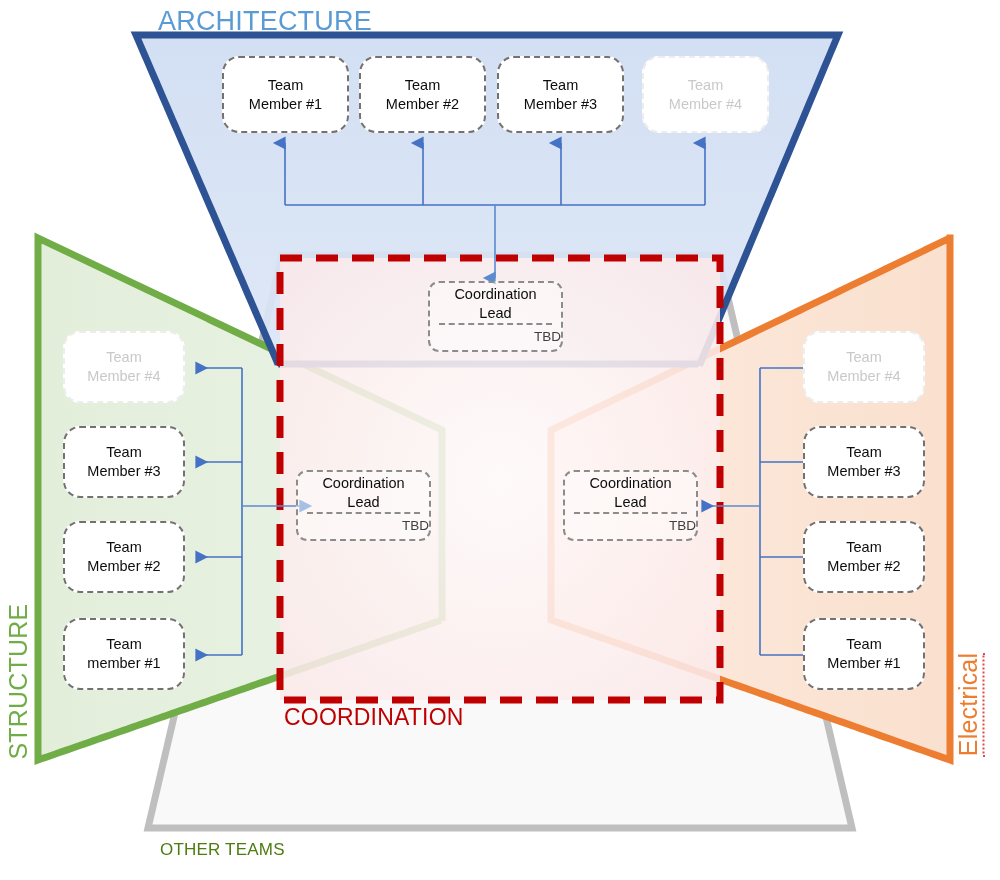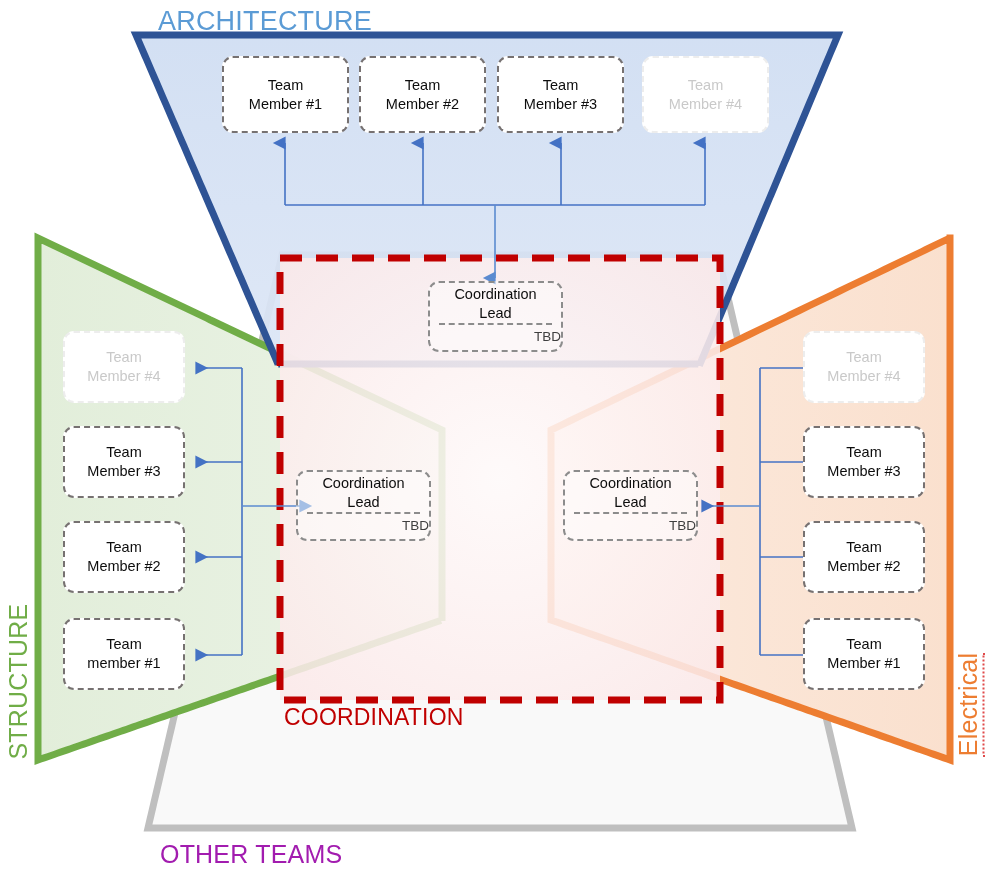--- a/index.html
+++ b/index.html
@@ -27,21 +27,21 @@
   }
   #shapes { z-index: 1; }
   #connectors { z-index: 2; }
   .boxlayer { position: absolute; left: 0; top: 0; width: 1000px; height: 880px; z-index: 3; }
 
   
   .mbox {
     position: absolute;
     box-sizing: border-box;
     border: 2.5px dashed #767171;
-    border-radius: 11px;
+    border-radius: 17px;
     background: #ffffff;
     display: flex;
     flex-direction: column;
     align-items: center;
     justify-content: center;
     color: #0d0d0d;
     font-size: 14.5px;
     line-height: 1.28;
     text-align: center;
   }
@@ -92,21 +92,21 @@
   
   .rtitle {
     position: absolute;
     white-space: nowrap;
     font-weight: 400;
     letter-spacing: 0.2px;
     text-align: right;
   }
   #t-arch { left: 158px; top: 6px; font-size: 27px; color: #5B9BD5; }
   #t-coord { left: 284px; top: 704px; font-size: 23px; color: #C00000; }
-  #t-other { left: 160px; top: 840px; font-size: 25px; color: #a21caf; }
+  #t-other { left: 160px; top: 840px; font-size: 17px; color: #4d7c0f; }
   #t-struct {
     left: -47px; top: 680px; width: 130px; text-align: center;
     font-size: 25px; color: #70AD47;
     transform: rotate(-90deg); transform-origin: 50% 50%;
   }
   #t-elec {
     left: 903px; top: 690px; width: 130px; text-align: center;
     font-size: 25px; color: #ED7D31;
     transform: rotate(-90deg); transform-origin: 50% 50%;
   }

